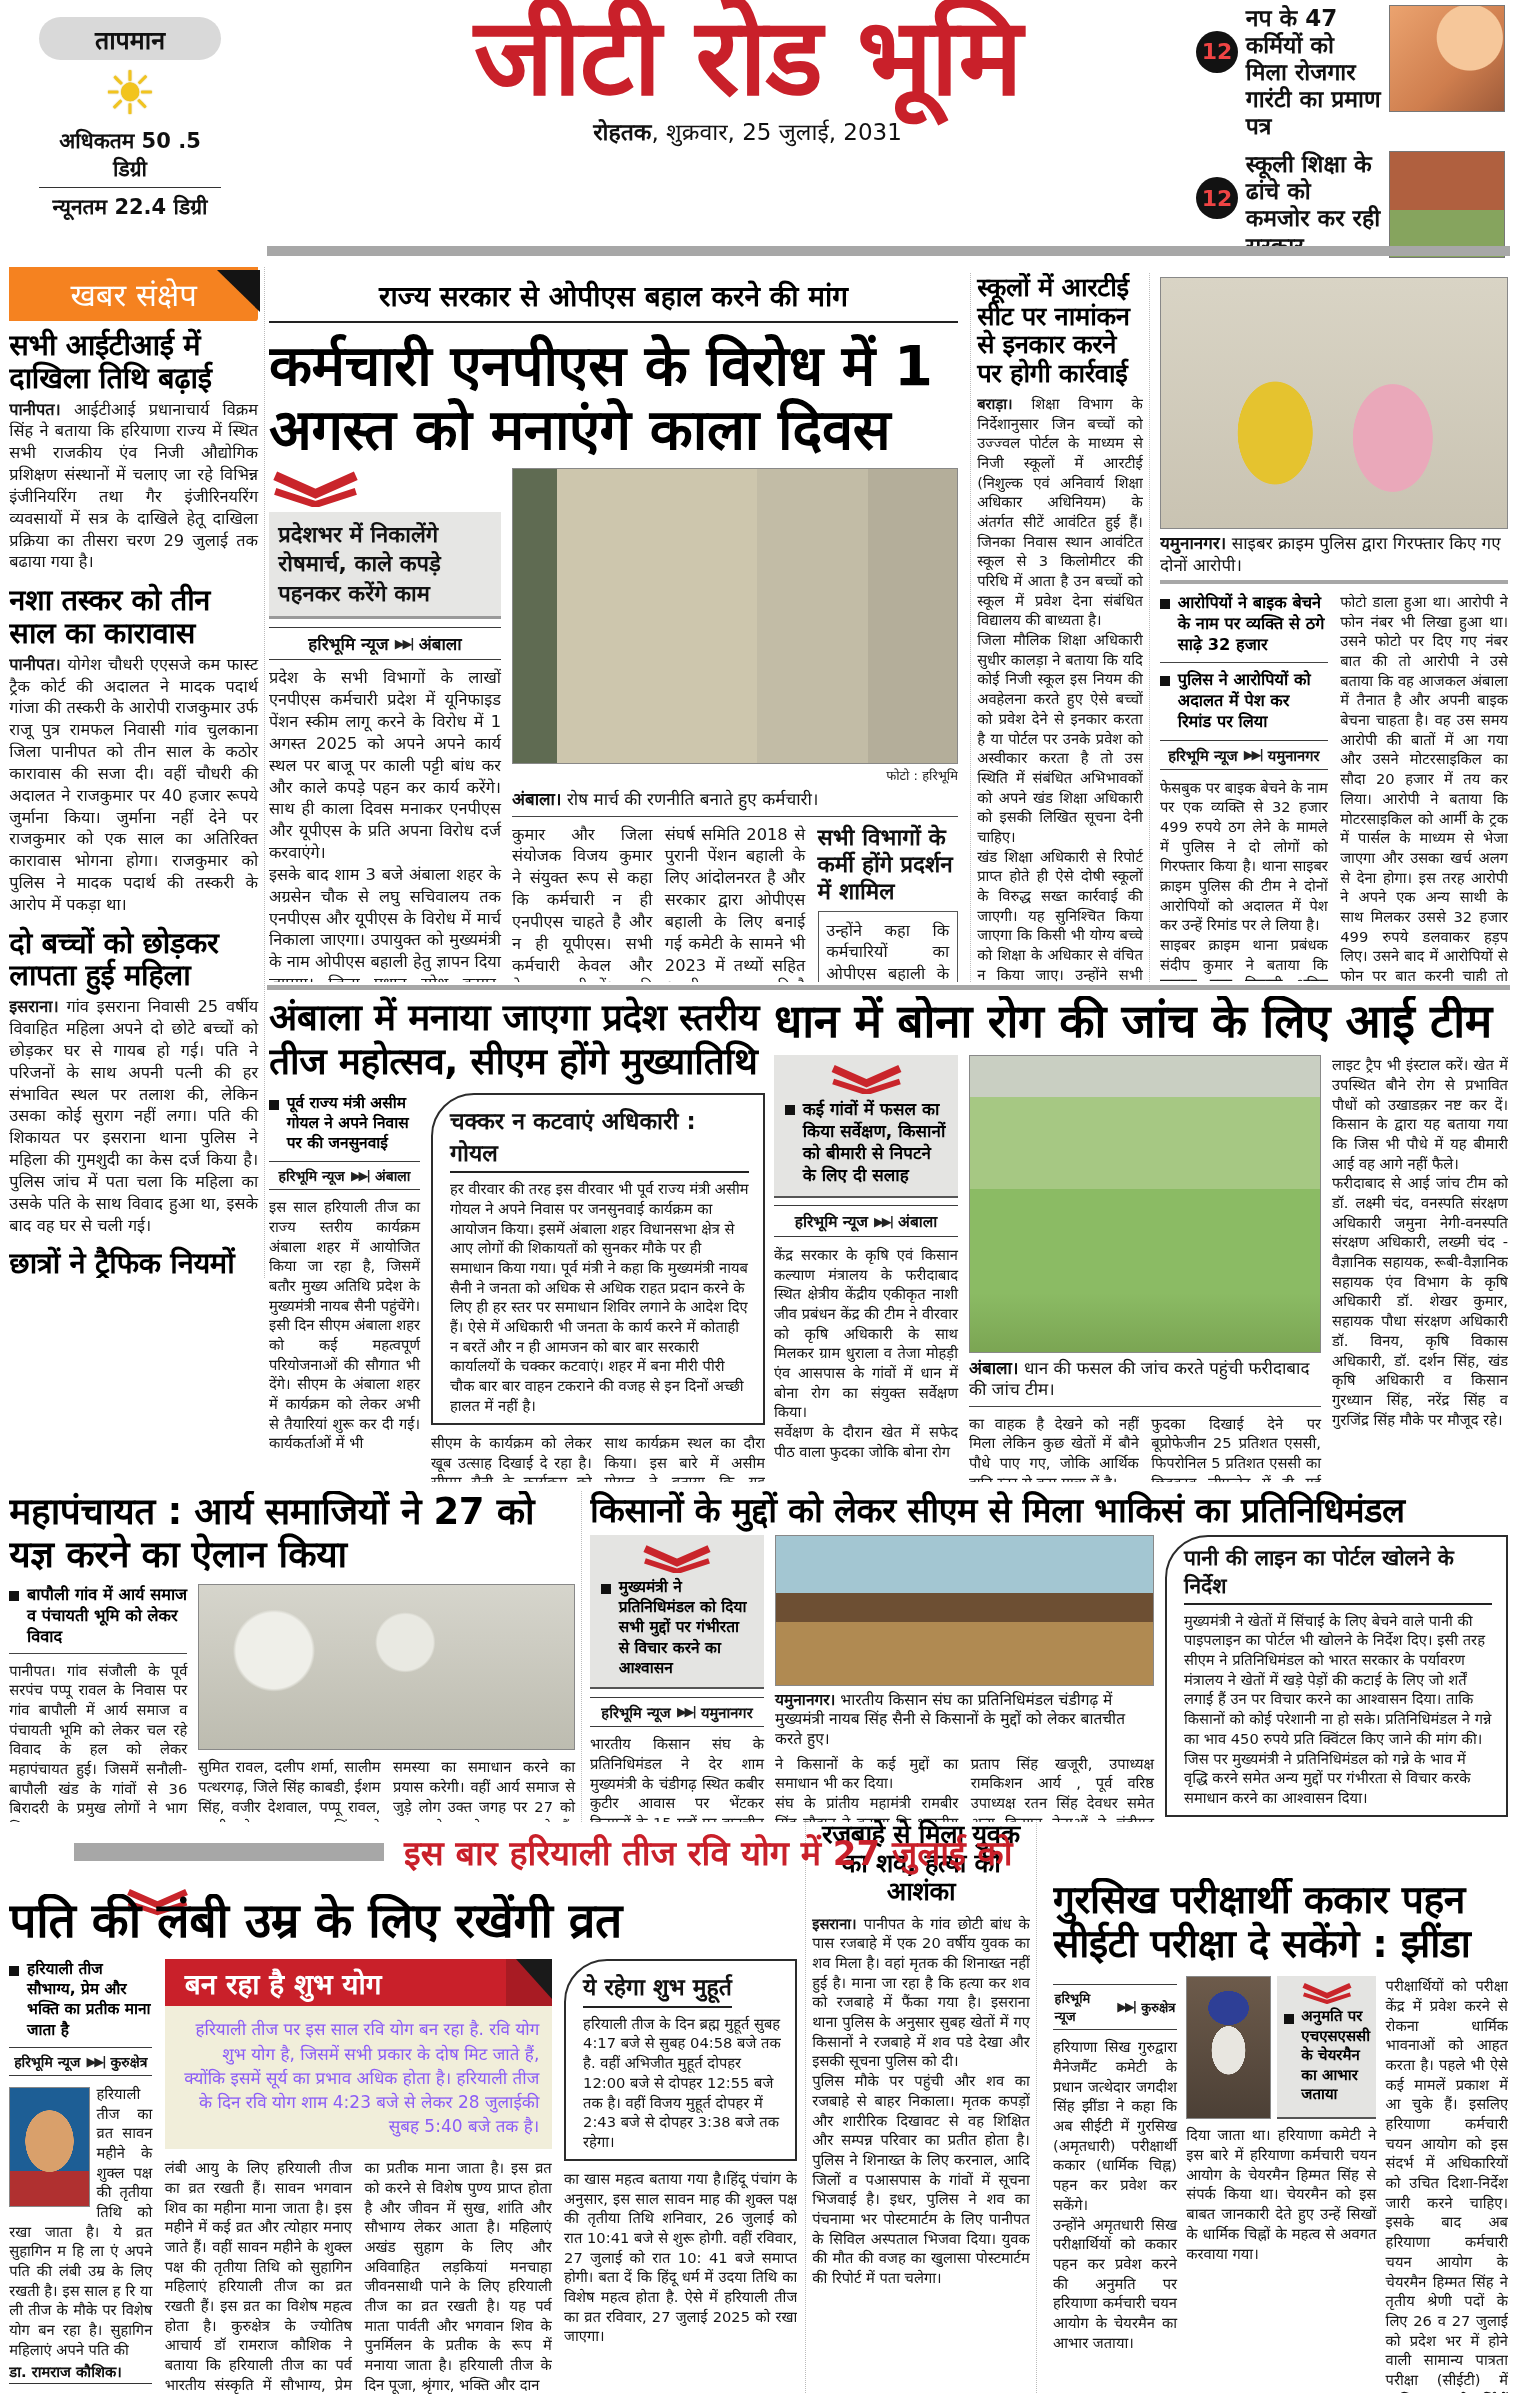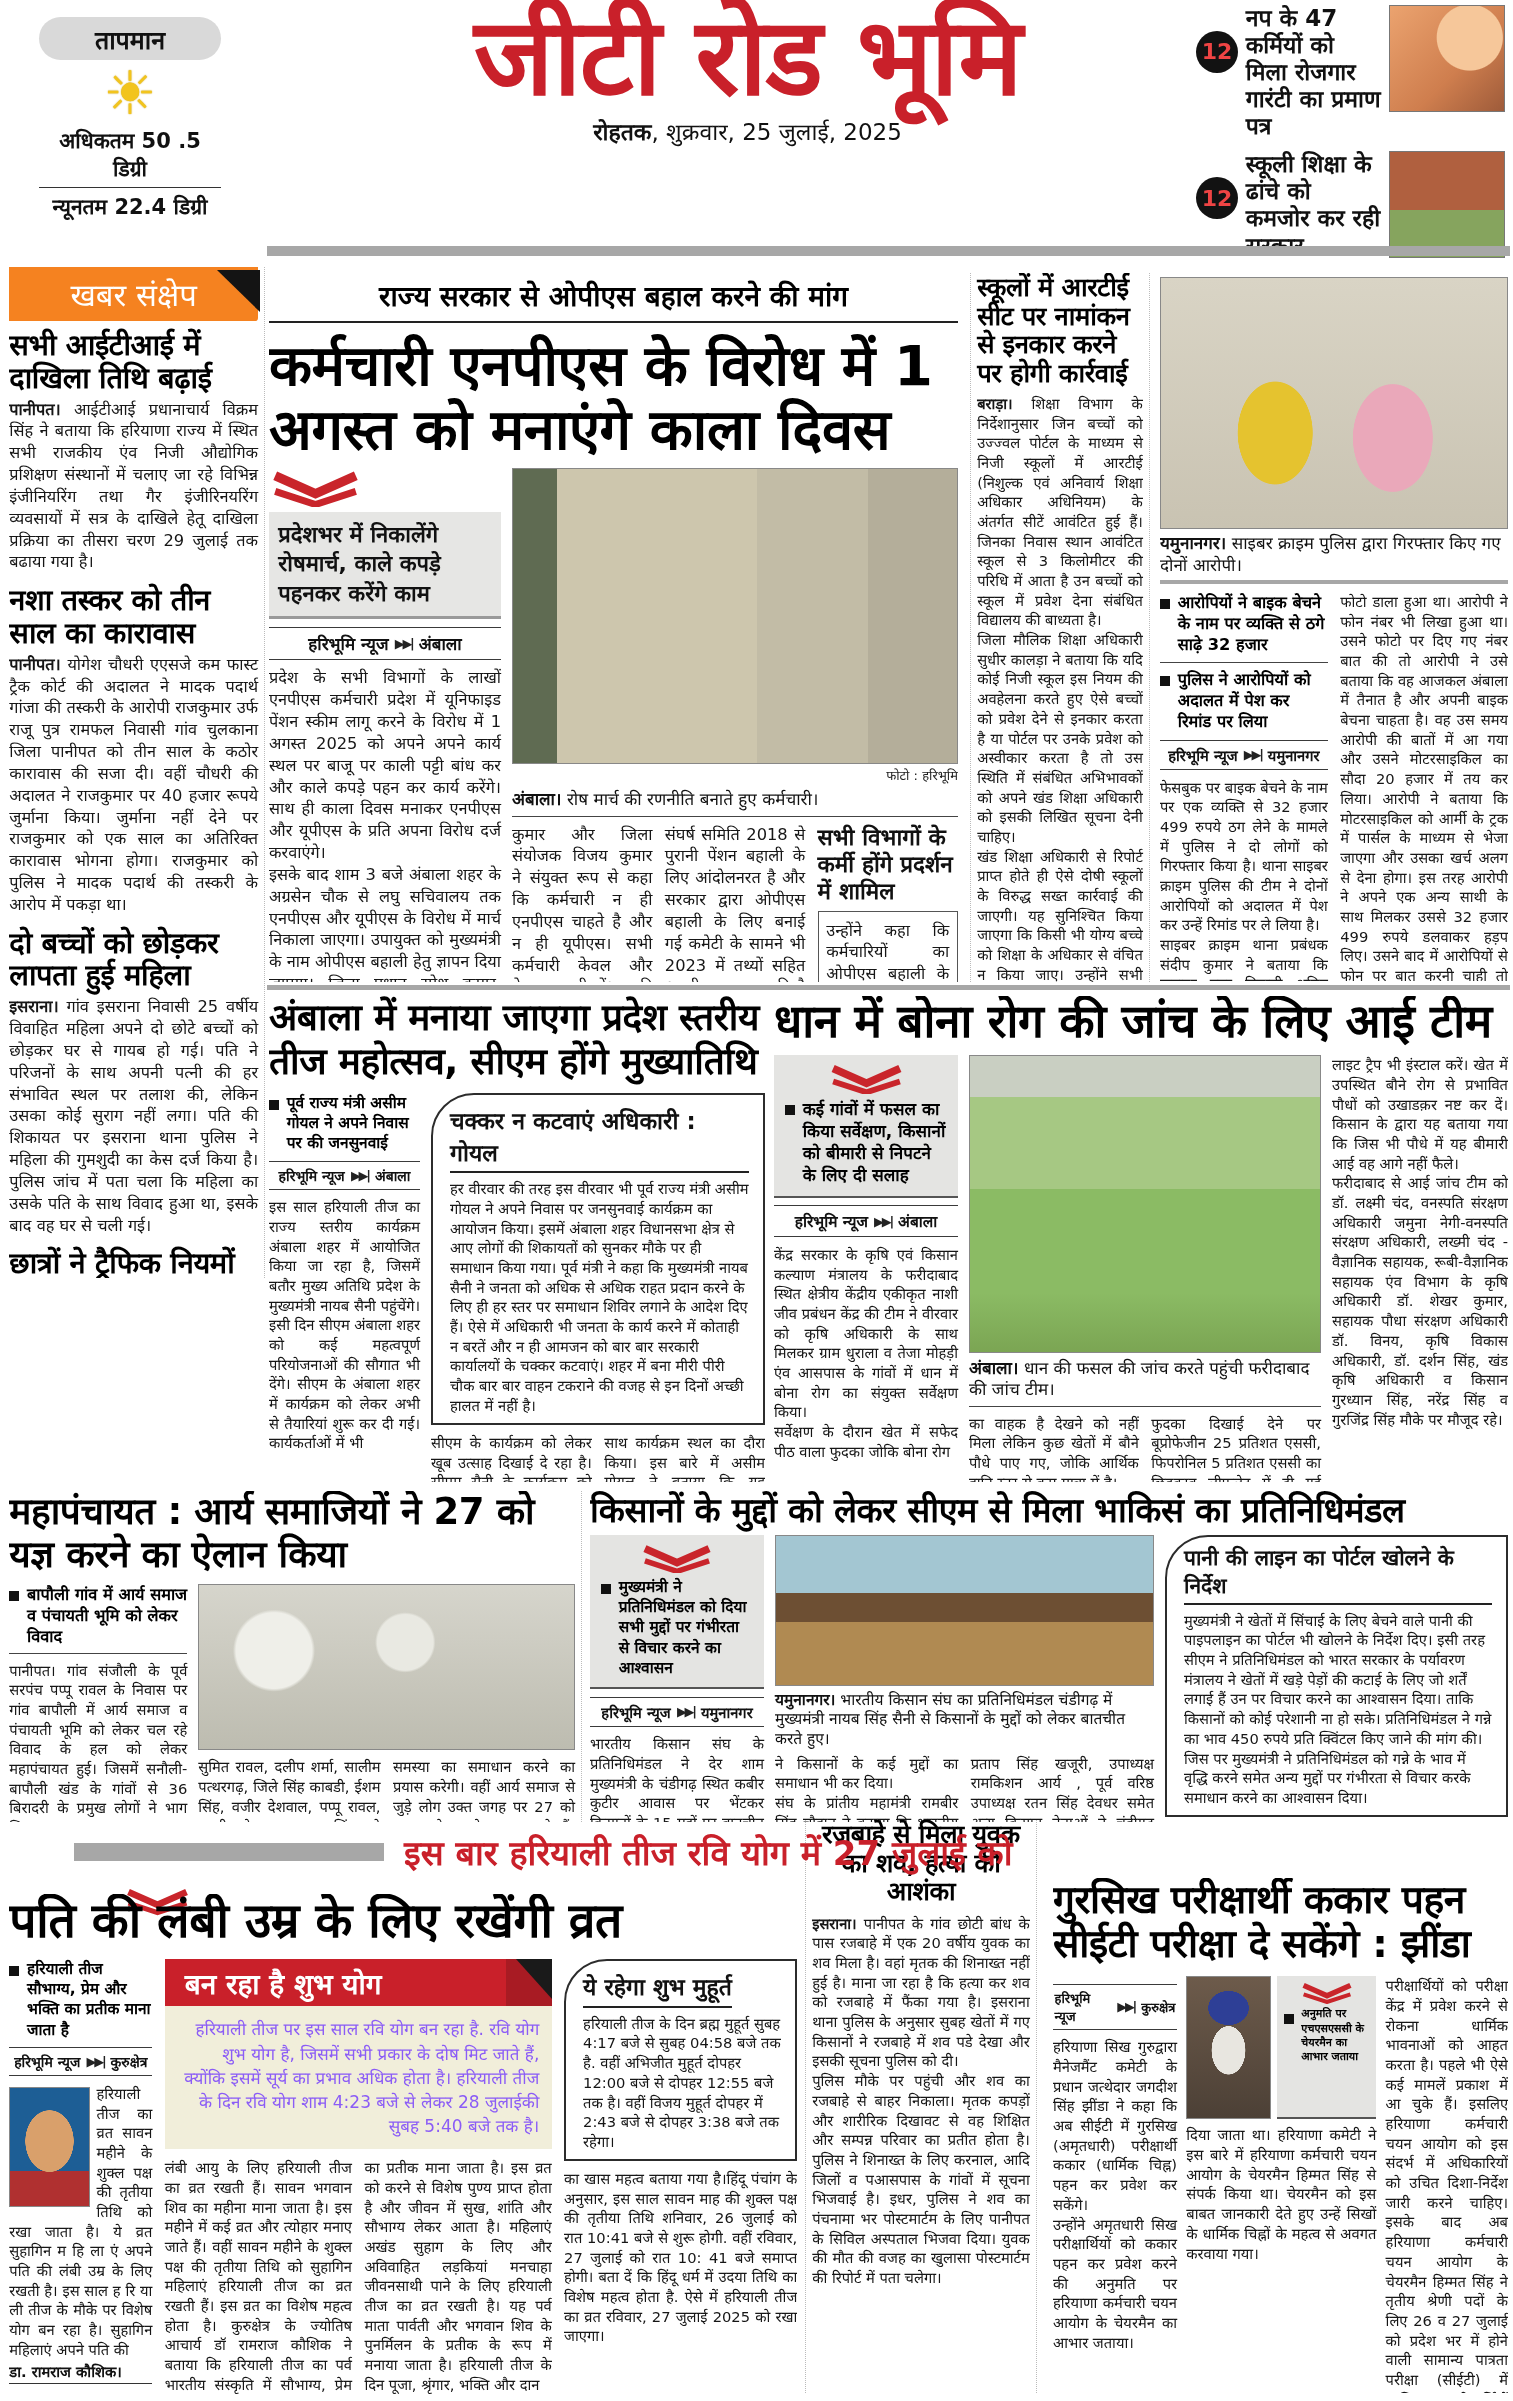--- a/index.html
+++ b/index.html
@@ -58,21 +58,21 @@
 
   <div class="abs" style="left:39px;top:17px;width:182px;text-align:center">
     <div style="background:#d9d9d9;border-radius:23px;font-weight:bold;font-size:25px;padding:4.6px 0">तापमान</div>
     <div style="font-size:60px;color:#f2c41d;line-height:1.1;text-shadow:0 0 1.5px #c79a00">☀</div>
     <div style="font-weight:bold;font-size:21px;border-bottom:1.5px solid #333;padding-bottom:4.6px">अधिकतम 50 .5 डिग्री</div>
     <div style="font-weight:bold;font-size:21px;padding-top:4.6px">न्यूनतम  22.4 डिग्री</div>
   </div>
 
   <div class="abs" style="left:310px;top:3.1px;width:875px;text-align:center">
     <div class="redtext" style="font-weight:bold;font-size:107px;line-height:1.02;letter-spacing:-1.5px">जीटी रोड भूमि</div>
-    <div style="font-size:23px;margin-top:3.1px"><b>रोहतक</b><span>, शुक्रवार, 25 जुलाई, 2025</span></div>
+    <div style="font-size:23px;margin-top:3.1px"><b>रोहतक</b><span>, शुक्रवार, 25 जुलाई, 2031</span></div>
   </div>
 
   <div class="abs" style="left:1196px;top:4.6px;width:314px">
     <div class="teaser">
       <div class="pgnum">12</div>
       <div class="tstext">नप के 47 कर्मियों को मिला रोजगार गारंटी का प्रमाण पत्र</div>
       <div class="tphoto t1"></div>
     </div>
     <div class="teaser">
       <div class="pgnum">12</div>
@@ -364,21 +364,21 @@
 उन्होंने अमृतधारी सिख परीक्षार्थियों को ककार पहन कर प्रवेश करने की अनुमति पर हरियाणा कर्मचारी चयन आयोग के चेयरमैन का आभार जताया।</p>
       </div>
       <div style="width:190px;flex:none">
         <div style="display:flex;gap:6.2px">
           <div class="photo ph-port2" style="width:85px;height:143px;flex:none"></div>
           <div class="gbox" style="flex:1;padding:6.2px">
             <svg class="chev" style="width:54px;height:22px;margin:0 auto 3.1px" viewBox="0 0 120 44">
                 <path d="M8 5 L60 28 L112 5" fill="none" stroke="#c9252b" stroke-width="12"></path>
                 <path d="M8 25 L60 42 L112 25" fill="none" stroke="#c9252b" stroke-width="9"></path>
               </svg>
-            <div class="bullet" style="font-size:11px">
+            <div class="bullet" style="font-size:15px">
                 <span class="sq"></span>
                 <span>अनुमति पर एचएसएससी के चेयरमैन का आभार जताया</span>
               </div>
           </div>
         </div>
         <p class="body small" style="margin-top:6.2px">दिया जाता था। हरियाणा कमेटी ने इस बारे में हरियाणा कर्मचारी चयन आयोग के चेयरमैन हिम्मत सिंह से संपर्क किया था। चेयरमैन को इस बाबत जानकारी देते हुए उन्हें सिखों के धार्मिक चिह्नों के महत्व से अवगत करवाया गया।</p>
       </div>
       <p class="body small" style="flex:1">परीक्षार्थियों को परीक्षा केंद्र में प्रवेश करने से रोकना धार्मिक भावनाओं को आहत करता है। पहले भी ऐसे कई मामलें प्रकाश में आ चुके हैं। इसलिए हरियाणा कर्मचारी चयन आयोग को इस संदर्भ में अधिकारियों को उचित दिशा-निर्देश जारी करने चाहिए। इसके बाद अब हरियाणा कर्मचारी चयन आयोग के चेयरमैन हिम्मत सिंह ने तृतीय श्रेणी पदों के लिए 26 व 27 जुलाई को प्रदेश भर में होने वाली सामान्य पात्रता परीक्षा (सीईटी) में गुरसिख परीक्षार्थियों को ककार पहन कर परीक्षा केंद्र में प्रवेश की अनुमति दी।</p>
     </div>
   </div>

